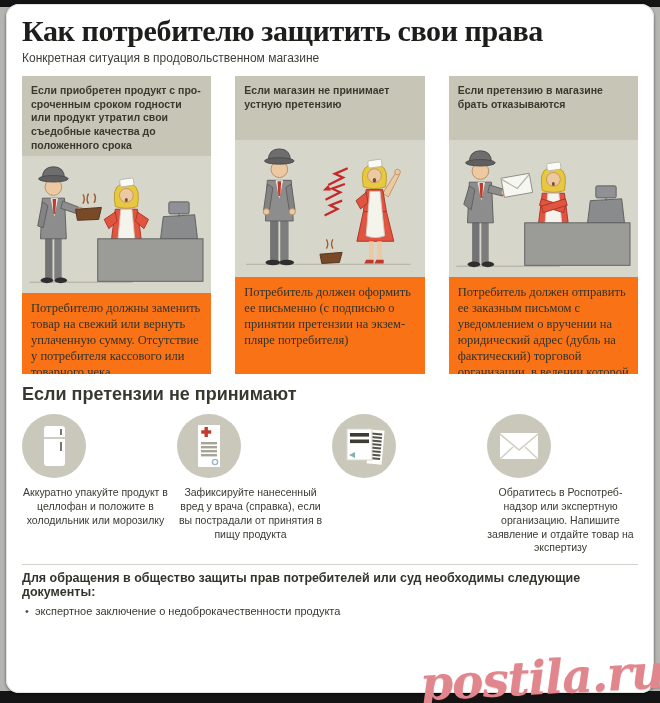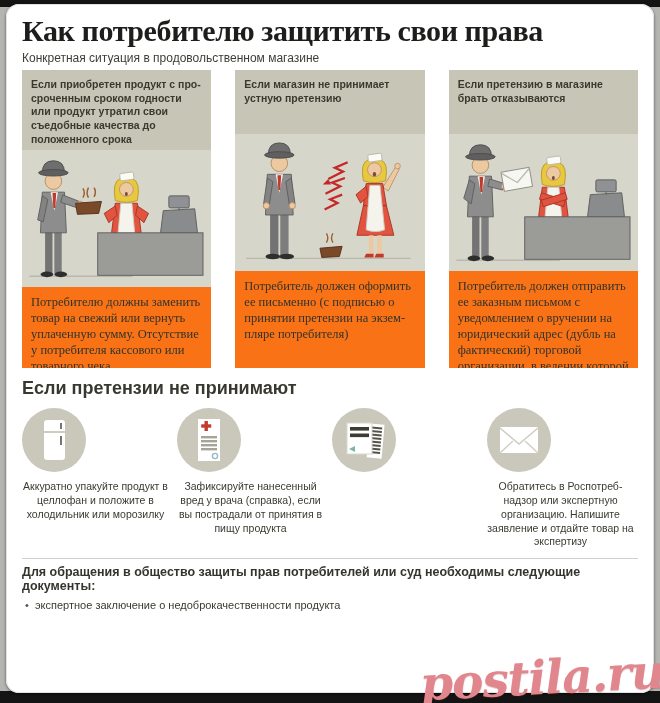--- a/index.html
+++ b/index.html
@@ -6,21 +6,21 @@
   html,body { width:660px; height:703px; overflow:hidden; }
   body { background:#b4b4b1; position:relative; font-family:"Liberation Sans", sans-serif; }
   .band-top { position:absolute; top:0; left:0; right:0; height:7px; background:#141414; }
   .band-bottom { position:absolute; bottom:0; left:0; right:0; height:12px; background:#141414; }
   .card {
     position:absolute; top:4px; left:6px; right:6px; bottom:10px;
     background:#ffffff; border-radius:13px; padding:8px 16px 0 16px;
     box-shadow:0 1px 3px rgba(0,0,0,.55), inset 0 0 0 1px #e2e2e0; overflow:hidden;
   }
   .title { font-family:"Liberation Serif", serif; font-weight:bold; font-size:30px; color:#1d1d1b; letter-spacing:-0.4px; margin:2px 0 3px 0; }
-  .subtitle { font-size:12px; color:#3e3e38; margin-bottom:5px; }
+  .subtitle { font-size:12px; color:#3e3e38; margin-bottom:11px; }
   .cols { display:flex; gap:24px; height:298px; }
   .col { flex:1; display:flex; flex-direction:column; }
   .col-header { background:#c6c5b6; min-height:64px; padding:8px 9px 4px 9px; font-weight:bold; font-size:10.5px; line-height:1.3; color:#3a392e; }
   .col-art { height:137px; background:#d7d6ca; overflow:hidden; }
   .col-art svg { display:block; width:100%; height:100%; }
   .col-body { flex:1; background:#f97316; padding:7px 9px 0 9px; font-family:"Liberation Serif", serif; font-size:12.5px; line-height:1.28; color:#33322a; overflow:hidden; }
   .claims { margin-top:10px; }
   .claims-header { font-weight:bold; font-size:18px; color:#393830; margin-bottom:9px; }
   .claims-row { display:flex; gap:4px;text-align:center; }
   .claim { flex:1; }

